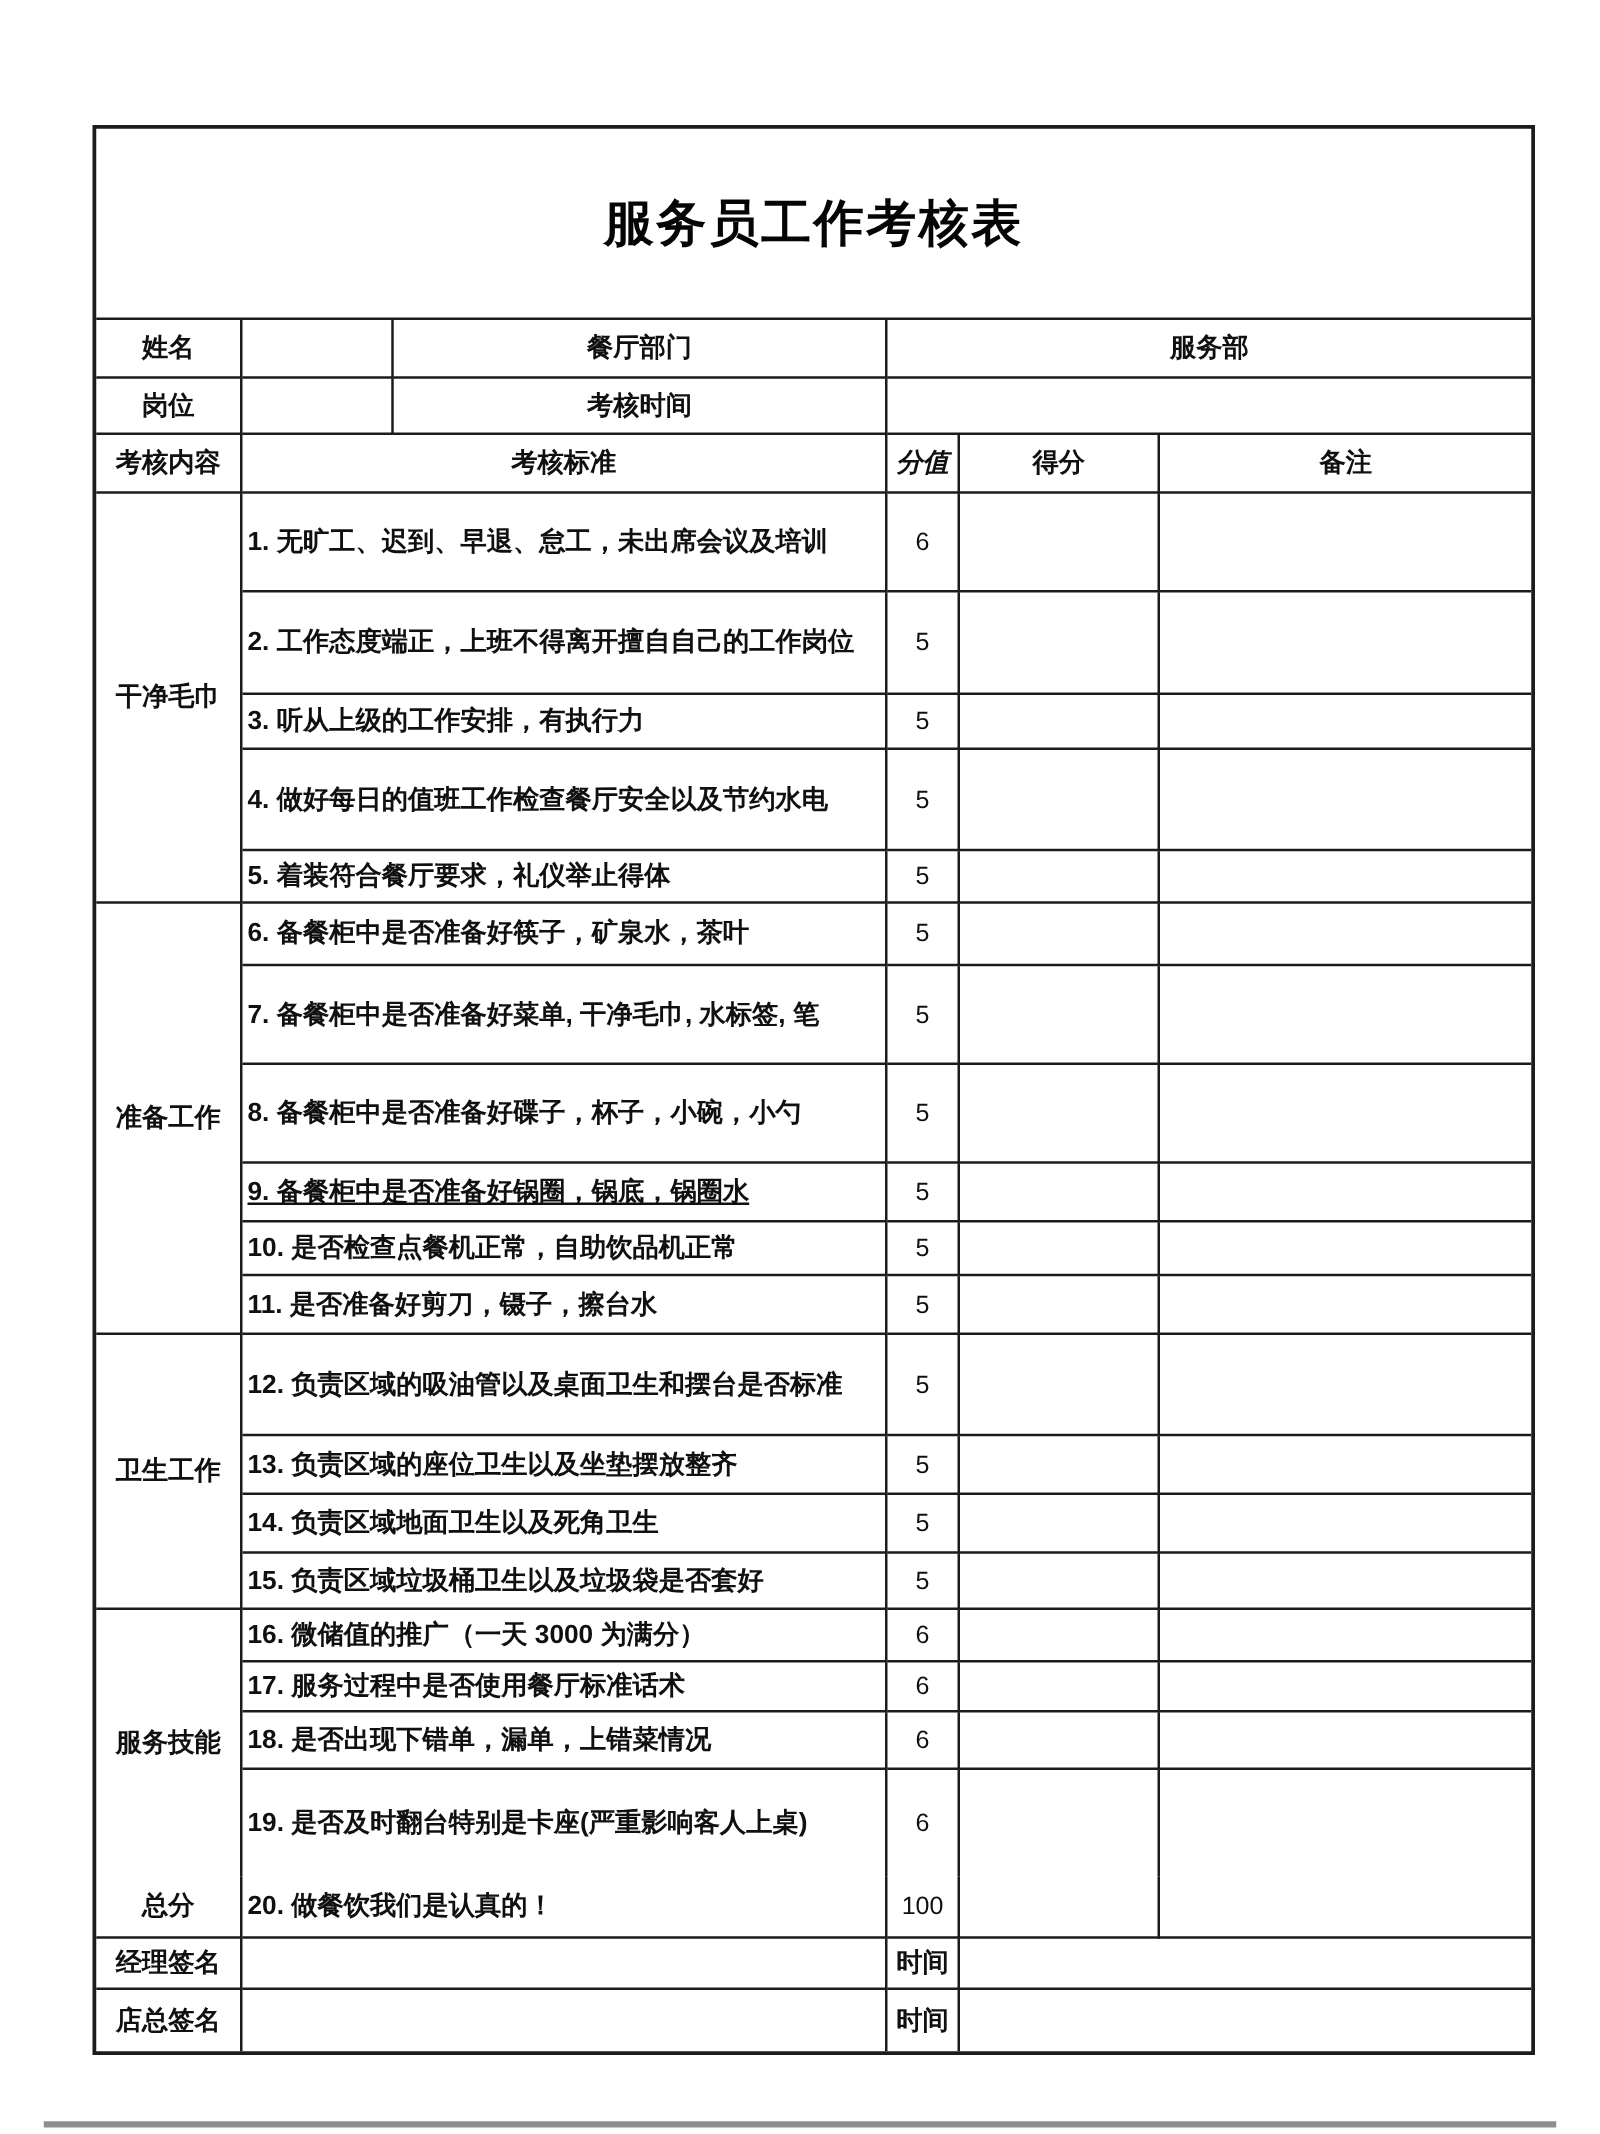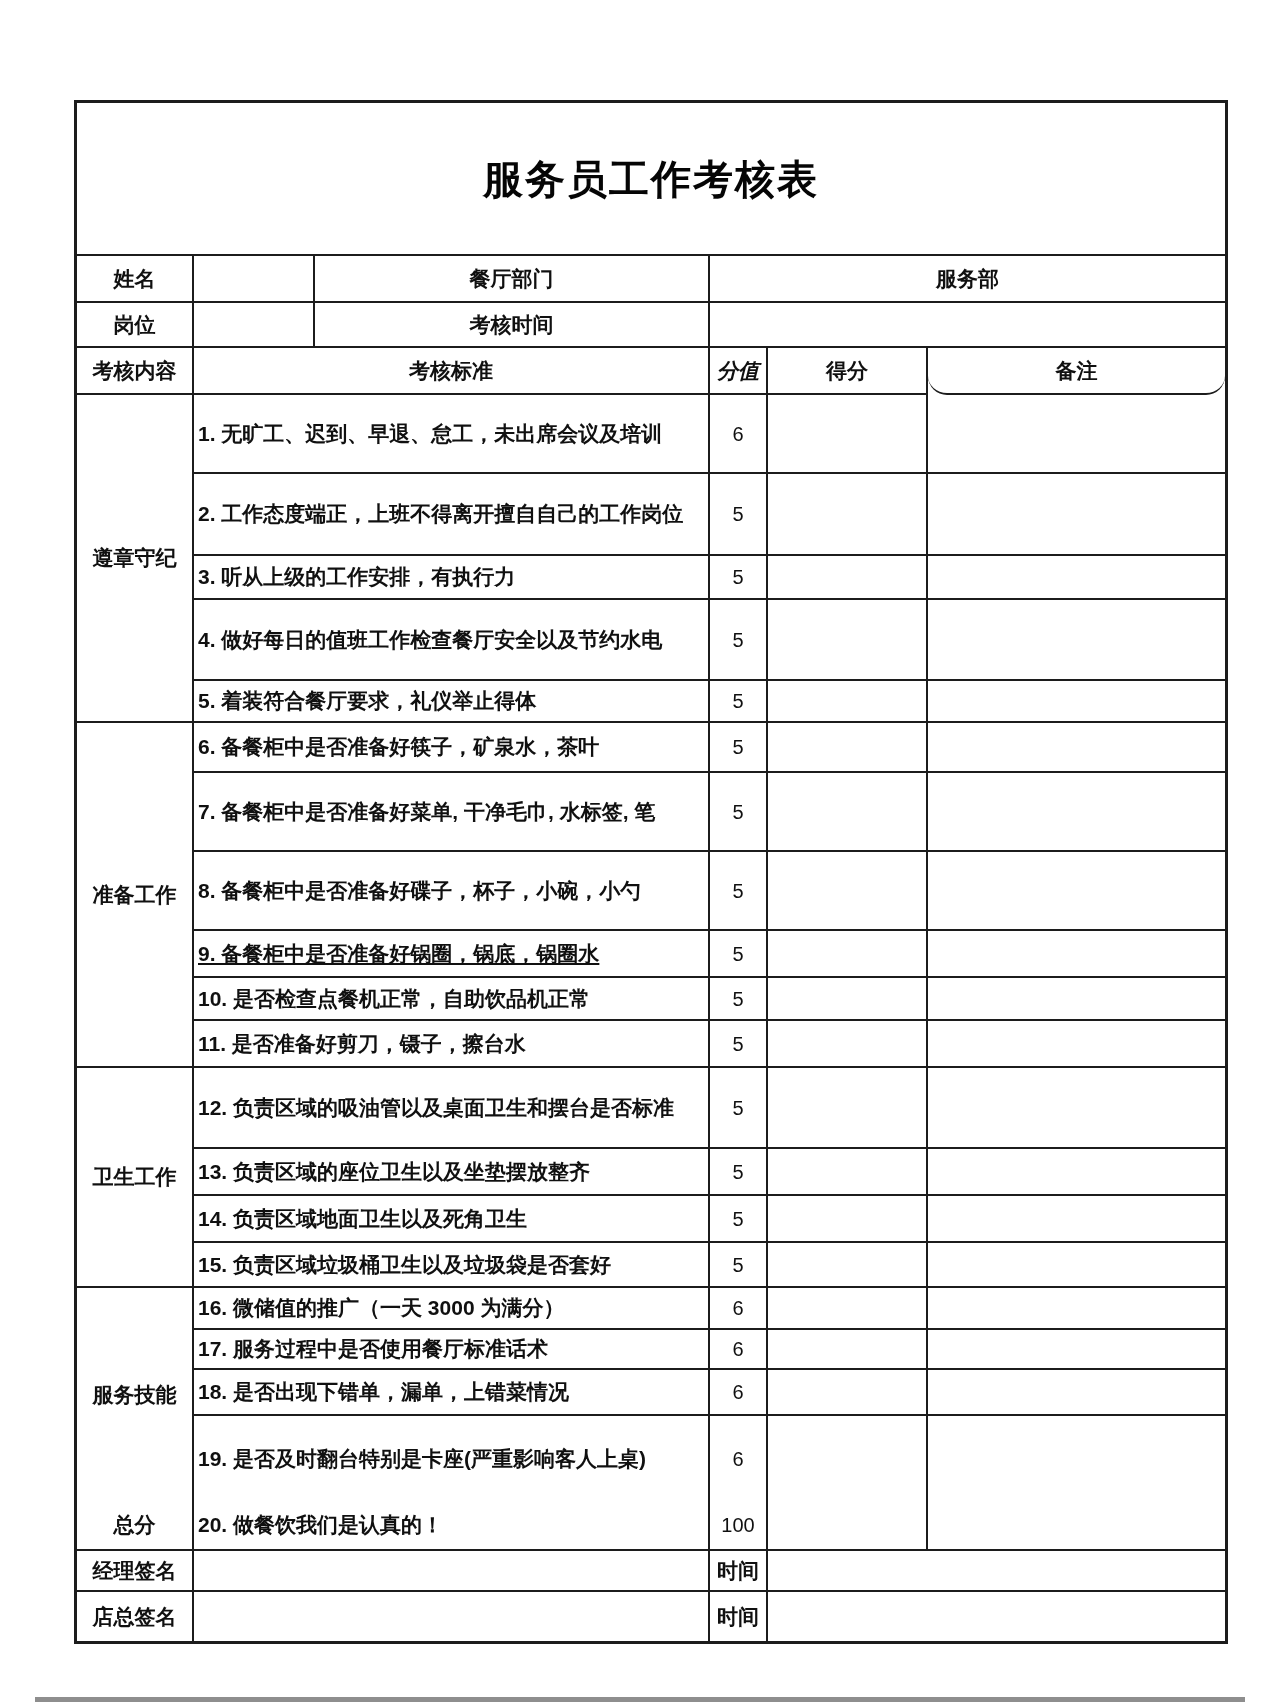--- a/index.html
+++ b/index.html
@@ -96,21 +96,21 @@
 
     <div class="cell center" style="grid-row:3; grid-column:1;">岗位</div>
     <div class="cell" style="grid-row:3; grid-column:2;"></div>
     <div class="cell center" style="grid-row:3; grid-column:3;">考核时间</div>
     <div class="cell no-r" style="grid-row:3; grid-column:4 / 7;"></div>
 
     <div class="cell center" style="grid-row:4; grid-column:1;">考核内容</div>
     <div class="cell center" style="grid-row:4; grid-column:2 / 4;">考核标准</div>
     <div class="cell center" style="grid-row:4; grid-column:4;font-style:italic;">分值</div>
     <div class="cell center" style="grid-row:4; grid-column:5;">得分</div>
-    <div class="cell center no-r" style="grid-row:4; grid-column:6;border-radius:19px;">备注</div>
+    <div class="cell center no-r" style="grid-row:4; grid-column:6;">备注</div>
 
     <div class="cell center" style="grid-row:25; grid-column:1;">经理签名</div>
     <div class="cell" style="grid-row:25; grid-column:2 / 4;"></div>
     <div class="cell center" style="grid-row:25; grid-column:4;">时间</div>
     <div class="cell no-r" style="grid-row:25; grid-column:5 / 7;"></div>
 
     <div class="cell center no-b" style="grid-row:26; grid-column:1;">店总签名</div>
     <div class="cell no-b" style="grid-row:26; grid-column:2 / 4;"></div>
     <div class="cell center no-b" style="grid-row:26; grid-column:4;">时间</div>
     <div class="cell no-r no-b" style="grid-row:26; grid-column:5 / 7;"></div>
@@ -187,21 +187,21 @@
       <div class="cell earned" style="grid-row: 22;"></div>
       <div class="cell remark" style="grid-row: 22;"></div>
       <div class="cell desc no-b" style="grid-row: 23;">19. 是否及时翻台特别是卡座(严重影响客人上桌)</div>
       <div class="cell score no-b" style="grid-row: 23;">6</div>
       <div class="cell earned no-b" style="grid-row: 23;"></div>
       <div class="cell remark no-b" style="grid-row: 23;"></div>
       <div class="cell desc" style="grid-row: 24;">20. 做餐饮我们是认真的！</div>
       <div class="cell score" style="grid-row: 24;">100</div>
       <div class="cell earned" style="grid-row: 24;"></div>
       <div class="cell remark" style="grid-row: 24;"></div>
-      <div class="cell cat" style="grid-area: 5 / 1 / 10;">遵章守纪</div>
+      <div class="cell cat" style="grid-area: 5 / 1 / 10;">干净毛巾</div>
       <div class="cell cat" style="grid-area: 16 / 1 / 20;">卫生工作</div>
       <div class="cell cat" style="grid-area: 10 / 1 / 16;">准备工作</div>
       <div class="cell cat no-b" style="grid-area: 20 / 1 / 24;">服务技能</div>
       <div class="cell cat" style="grid-area: 24 / 1 / 25;">总分</div>
     </div>
 
   <div class="bottom-bar"></div>
 </div>
 
 </body></html>

